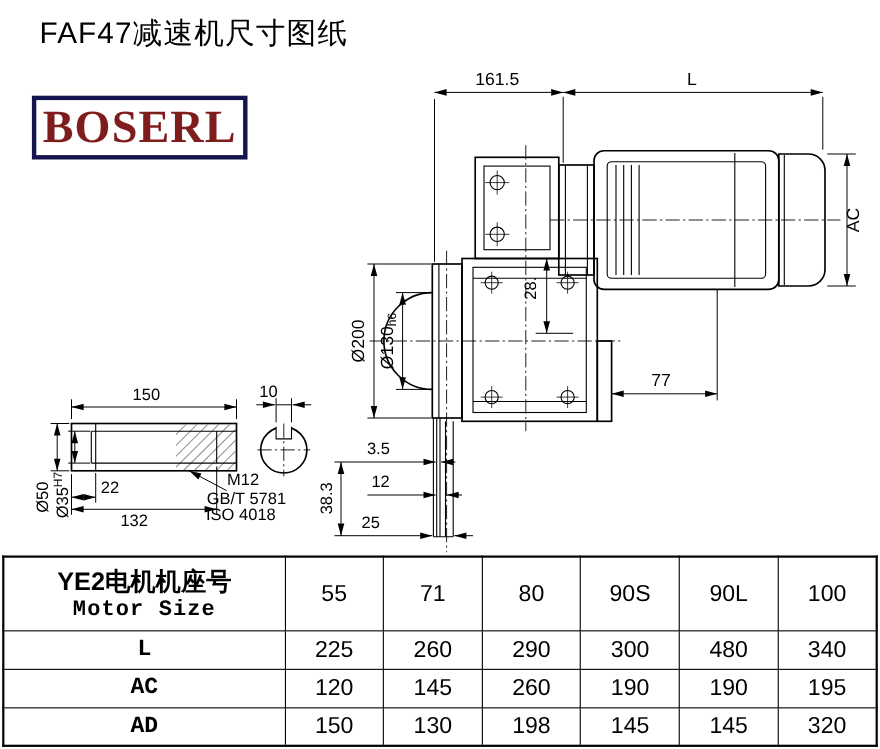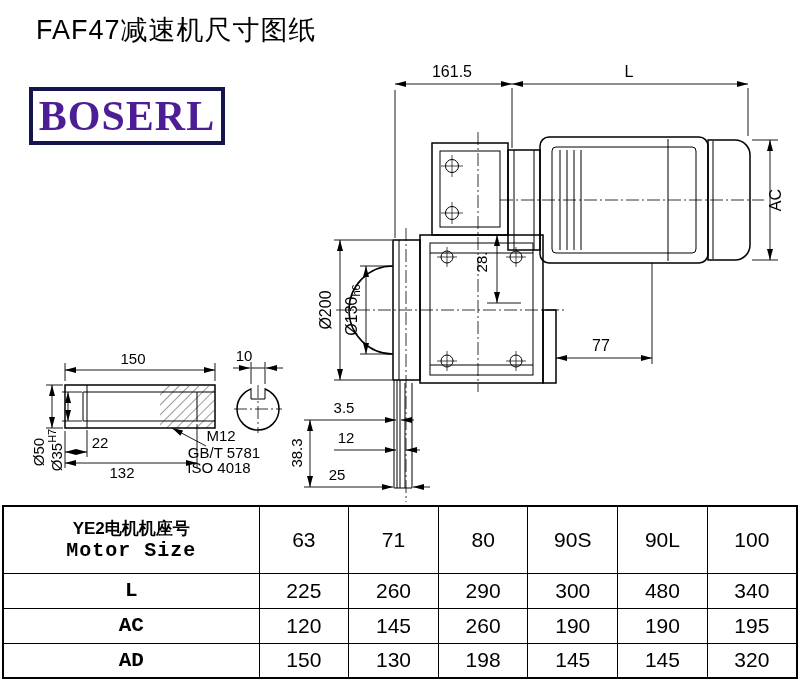--- a/index.html
+++ b/index.html
@@ -18,33 +18,33 @@
   .cl{stroke:#000;stroke-width:0.8;stroke-dasharray:13 3 2 3;fill:none;}
   .cross{stroke:#000;stroke-width:0.7;fill:none;}
   .lbl{fill:#000;font-size:16px;font-family:"Liberation Sans",sans-serif;}
   .sm{font-size:15px;}
   .tol{font-size:11px;}
   .dims-table{position:absolute;left:2px;top:505px;}
   table{border-collapse:collapse;table-layout:fixed;width:796px;border:2px solid #000;}
   td{border:1.5px solid #000;text-align:center;vertical-align:middle;font-size:21px;padding:0;}
   tr.hdr{height:67px;} tr.r{height:35px;}
   col.c0{width:256px;}
-  .cn{font-size:17px;font-weight:700;line-height:1.25;}
+  .cn{font-size:23px;font-weight:700;line-height:1.25;}
   .en{font-size:20px;font-weight:700;font-family:Liberation Mono, monospace;letter-spacing:1px;}
   .lab{font-family:"Liberation Mono",monospace;font-weight:700;font-size:21px;}
 </style>
 </head>
 <body>
 
 <div class="stage">
 
   <h1 class="title">FAF47减速机尺寸图纸</h1>
 
   <div class="logo">
-    <span style="color:#4c1d95;">BOSERL</span>
+    <span style="color:#7f1d1d;">BOSERL</span>
   </div>
 
   <svg class="drawing" width="800" height="505" viewBox="0 0 800 505">
     <defs>
       <marker id="ar" viewBox="0 0 12 8" markerWidth="12" markerHeight="8" refX="11.5" refY="4" orient="auto-start-reverse" markerUnits="userSpaceOnUse">
         <path d="M0.5,1 L11.5,4 L0.5,7 Z" fill="#000"></path>
       </marker>
       <pattern id="hatch" patternUnits="userSpaceOnUse" width="7" height="7" patternTransform="rotate(45)">
         <line x1="0" y1="0" x2="0" y2="7" stroke="#000" stroke-width="0.8"></line>
       </pattern>
@@ -231,21 +231,21 @@
           <col>
           <col>
           <col>
       </colgroup>
       <tbody>
           <tr class="hdr">
         <td>
           <div class="cn">YE2电机机座号</div>
           <div class="en">Motor Size</div>
         </td>
-        <td>63</td>
+        <td>55</td>
         <td>71</td>
         <td>80</td>
         <td>90S</td>
         <td>90L</td>
         <td>100</td>
       </tr>
       <tr class="r">
         <td class="lab">L</td>
         <td>225</td>
         <td>260</td>

